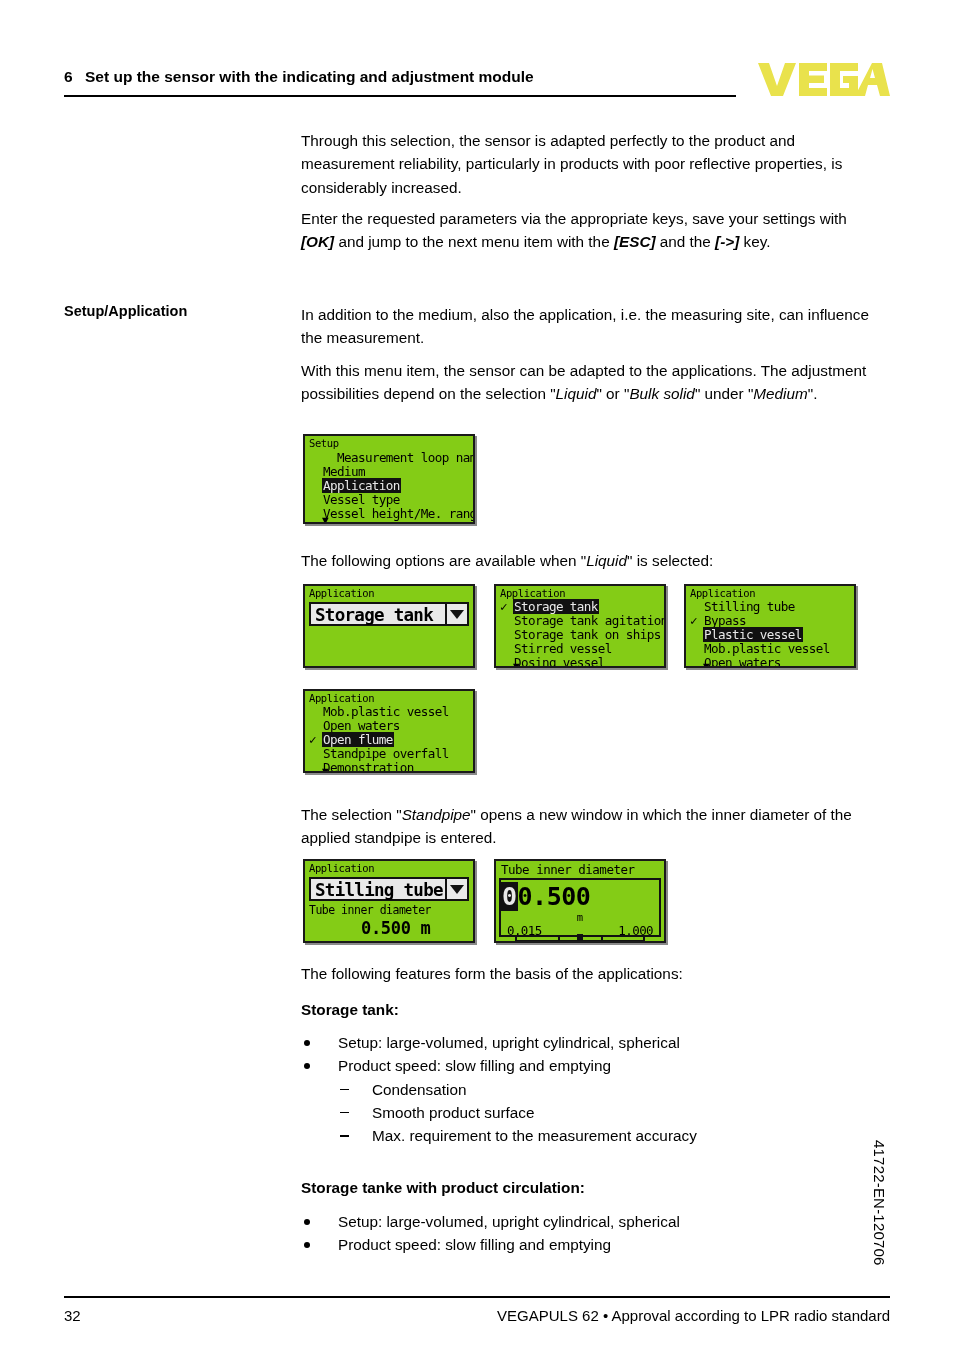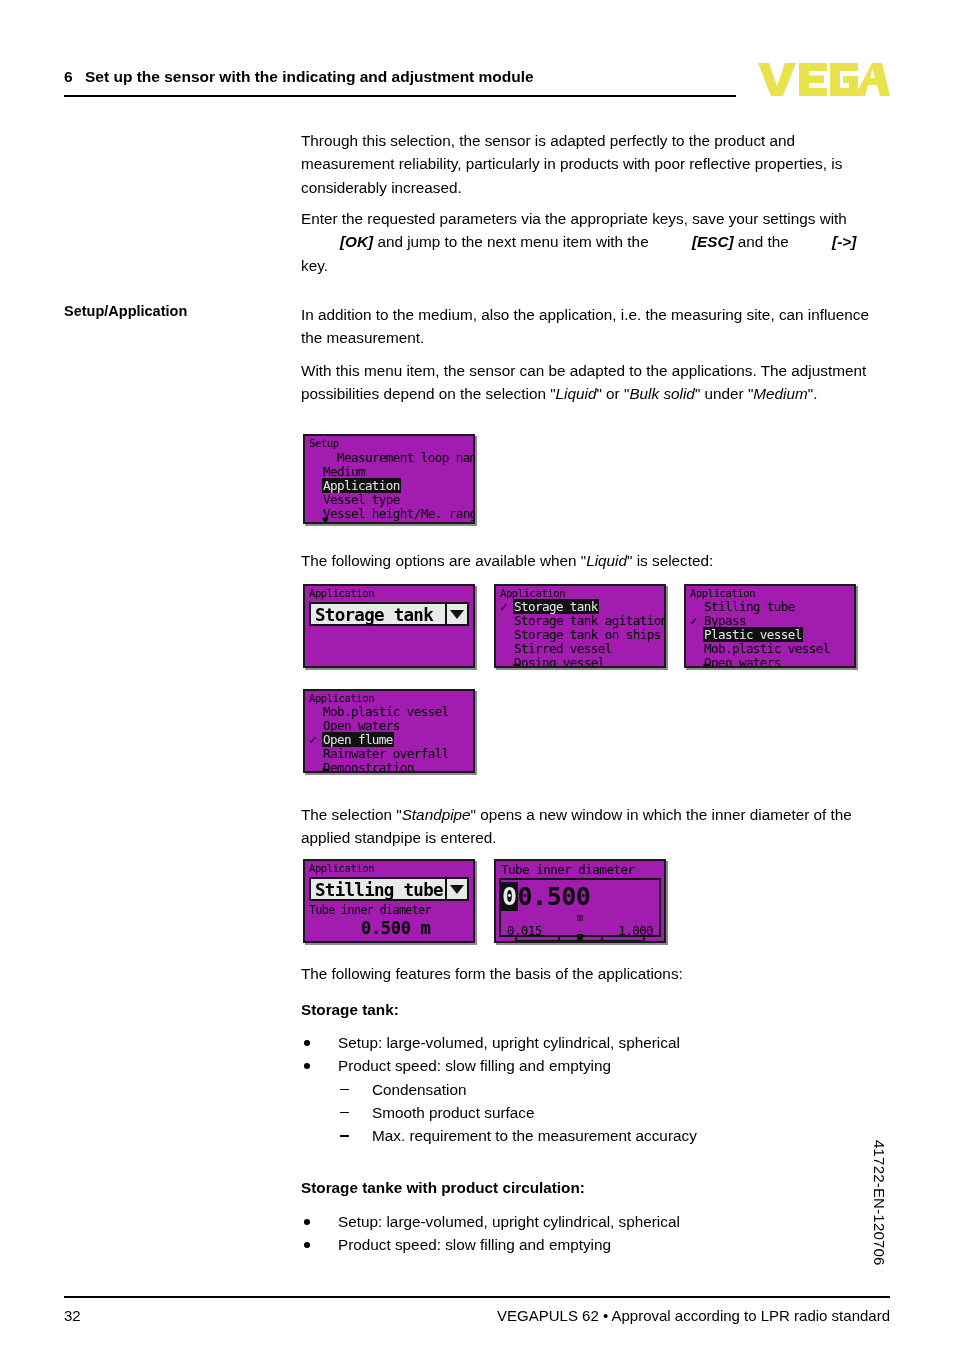--- a/index.html
+++ b/index.html
@@ -65,21 +65,21 @@
     font-weight: 700;
     white-space: nowrap;
   }
   .para {
     position: absolute;
     left: 301px;
     width: 575px;
     font-size: 15.3px;
     line-height: 23.3px;
   }
-  .para .bi { font-weight: 700; font-style: italic; margin-left: 39px; }
+  .para .bi { font-weight: 700; font-style: italic; }
 
   .heading {
     position: absolute;
     left: 301px;
     font-size: 15.3px;
     font-weight: 700;
     line-height: 23.3px;
   }
 
   
@@ -116,21 +116,21 @@
     left: 39px;
     top: 11px;
     width: 9px;
     height: 1.6px;
     background: #000;
   }
 
   
   .lcd {
     position: absolute;
-    background: #a21caf;
+    background: #84cc16;
     border: 2px solid #1a1a1a;
     box-sizing: border-box;
     font-family: "DejaVu Sans Mono", monospace;
     color: #000;
     overflow: hidden;
     box-shadow: 2px 2px 0 0 #8a8a8a;
   }
   .lcd-title {
     position: absolute;
     left: 4px;
@@ -413,21 +413,21 @@
   <div class="lcd-row" style="top:69px;">Open waters</div>
   <div class="lcd-arrow" style="top:76px;">▼</div>
 </div>
 
 <div class="lcd" style="left:303px; top:689px; width:172px; height:84px;">
   <div class="lcd-title">Application</div>
   <div class="lcd-row" style="top:13px;">Mob.plastic vessel</div>
   <div class="lcd-row" style="top:27px;">Open waters</div>
   <div class="lcd-check" style="top:41px;">✓</div>
   <div class="lcd-row sel" style="top:41px;">Open flume</div>
-  <div class="lcd-row" style="top:55px;">Rainwater overfall</div>
+  <div class="lcd-row" style="top:55px;">Standpipe overfall</div>
   <div class="lcd-row" style="top:69px;">Demonstration</div>
   <div class="lcd-arrow" style="top:76px;">▼</div>
 </div>
 
 <div class="para" style="top:803px;">
   <span>The selection "</span><span style="font-style:italic">Standpipe</span><span>" opens a new window in which the inner diameter of the applied standpipe is entered.</span>
 </div>
 
 <div class="lcd" style="left:303px; top:859px; width:172px; height:84px;">
   <div class="lcd-title">Application</div>

